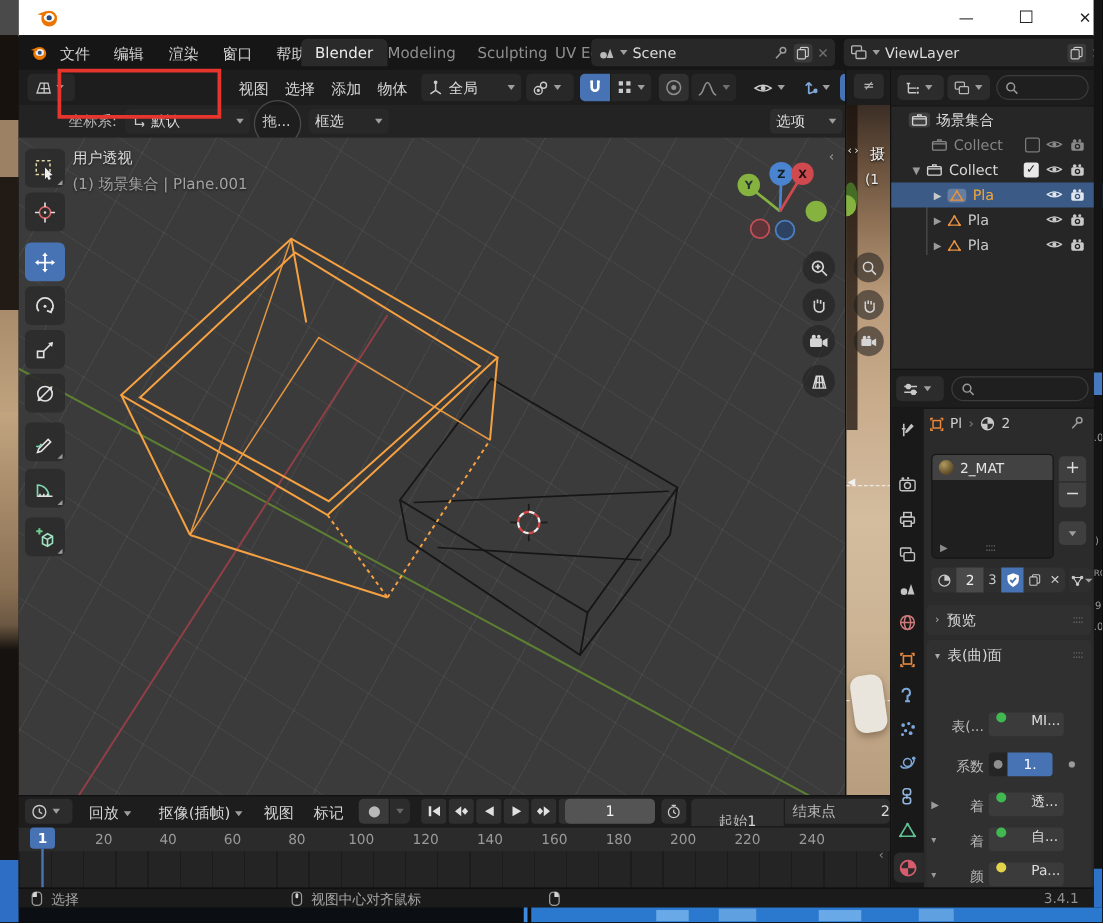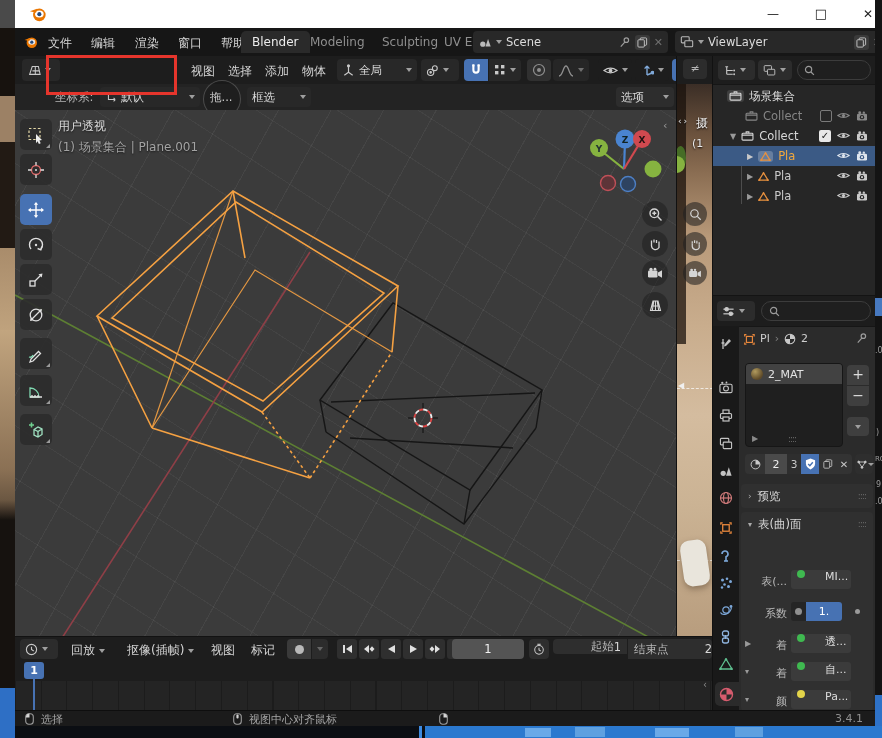--- a/index.html
+++ b/index.html
@@ -918,29 +918,43 @@
 
     <span class="abs" style="left:437px;top:2px;width:72px;height:20px;background:#545454;border-radius:4px;color:#f2f2f2;font-size:11.5px;display:flex;align-items:center;justify-content:center;">
         <span>1</span>
       </span>
     <span class="abs" style="left:514px;top:2px;width:20px;height:20px;background:#2e2e2e;border-radius:4px;display:flex;align-items:center;justify-content:center;">
         <svg width="12" height="12" viewBox="0 0 14 14" fill="none" stroke="#c9c9c9" stroke-width="1.2">
           <circle cx="7" cy="8" r="5"></circle>
           <path d="M7,5.5 v2.5 l2,1.3 M5,1.5 h4 M7,1.5 v1.5"></path>
         </svg>
       </span>
-    <div class="abs field" style="left:538px;top:2px;width:74px;height:15px;border-radius:4px 0 0 4px;justify-content:flex-end;">
+    <div class="abs field" style="left:538px;top:2px;width:74px;height:36px;border-radius:4px 0 0 4px;justify-content:center;">
       <span style="color:#b9b9b9;">起始</span>
       <span>1</span>
     </div>
     <div class="abs field" style="left:613px;top:2px;width:84px;height:20px;border-radius:0 4px 4px 0;justify-content:space-between;overflow:hidden;">
       <span style="color:#b9b9b9;">结束点</span>
       <span style="margin-right:-6px;">2</span>
     </div>
 
+    <div class="abs" id="ruler" style="left:0;top:24px;width:697px;height:20px;background:#2b2b2b;border-top:1px solid #191919;overflow:hidden;">
+        <span class="tick" style="left: 53px;">20</span>
+        <span class="tick" style="left: 104.5px;">40</span>
+        <span class="tick" style="left: 156px;">60</span>
+        <span class="tick" style="left: 207.5px;">80</span>
+        <span class="tick" style="left: 259px;">100</span>
+        <span class="tick" style="left: 310.5px;">120</span>
+        <span class="tick" style="left: 362px;">140</span>
+        <span class="tick" style="left: 413.5px;">160</span>
+        <span class="tick" style="left: 465px;">180</span>
+        <span class="tick" style="left: 516.5px;">200</span>
+        <span class="tick" style="left: 568px;">220</span>
+        <span class="tick" style="left: 619.5px;">240</span>
+      </div>
     <div class="abs" style="left:9px;top:25px;width:20px;height:17px;background:#4772b3;border-radius:3px;color:#fff;font-size:11px;font-weight:bold;text-align:center;line-height:17px;"><span>1</span></div>
     <div class="abs" style="left:0;top:44px;width:697px;height:30px;background:#242424;background-image:repeating-linear-gradient(90deg,#1c1c1c 0 1px,transparent 1px 25.75px);"></div>
     <div class="abs" style="left:18px;top:42px;width:2px;height:32px;background:#4772b3;"></div>
     <span class="abs" style="left:688px;top:42px;color:#8a8a8a;font-size:10px;">‹</span>
   </div>
 
   <div class="abs" style="left:15px;top:710px;width:860px;height:16px;background:#1b1b1b;border-top:1px solid #0e0e0e;">
     <span class="abs" style="left:10px;top:2px;">
         <svg width="9" height="12" viewBox="0 0 9 12">
           <rect x="0.7" y="0.7" width="7.6" height="10.6" rx="3" fill="none" stroke="#9a9a9a" stroke-width="1.1"></rect>

